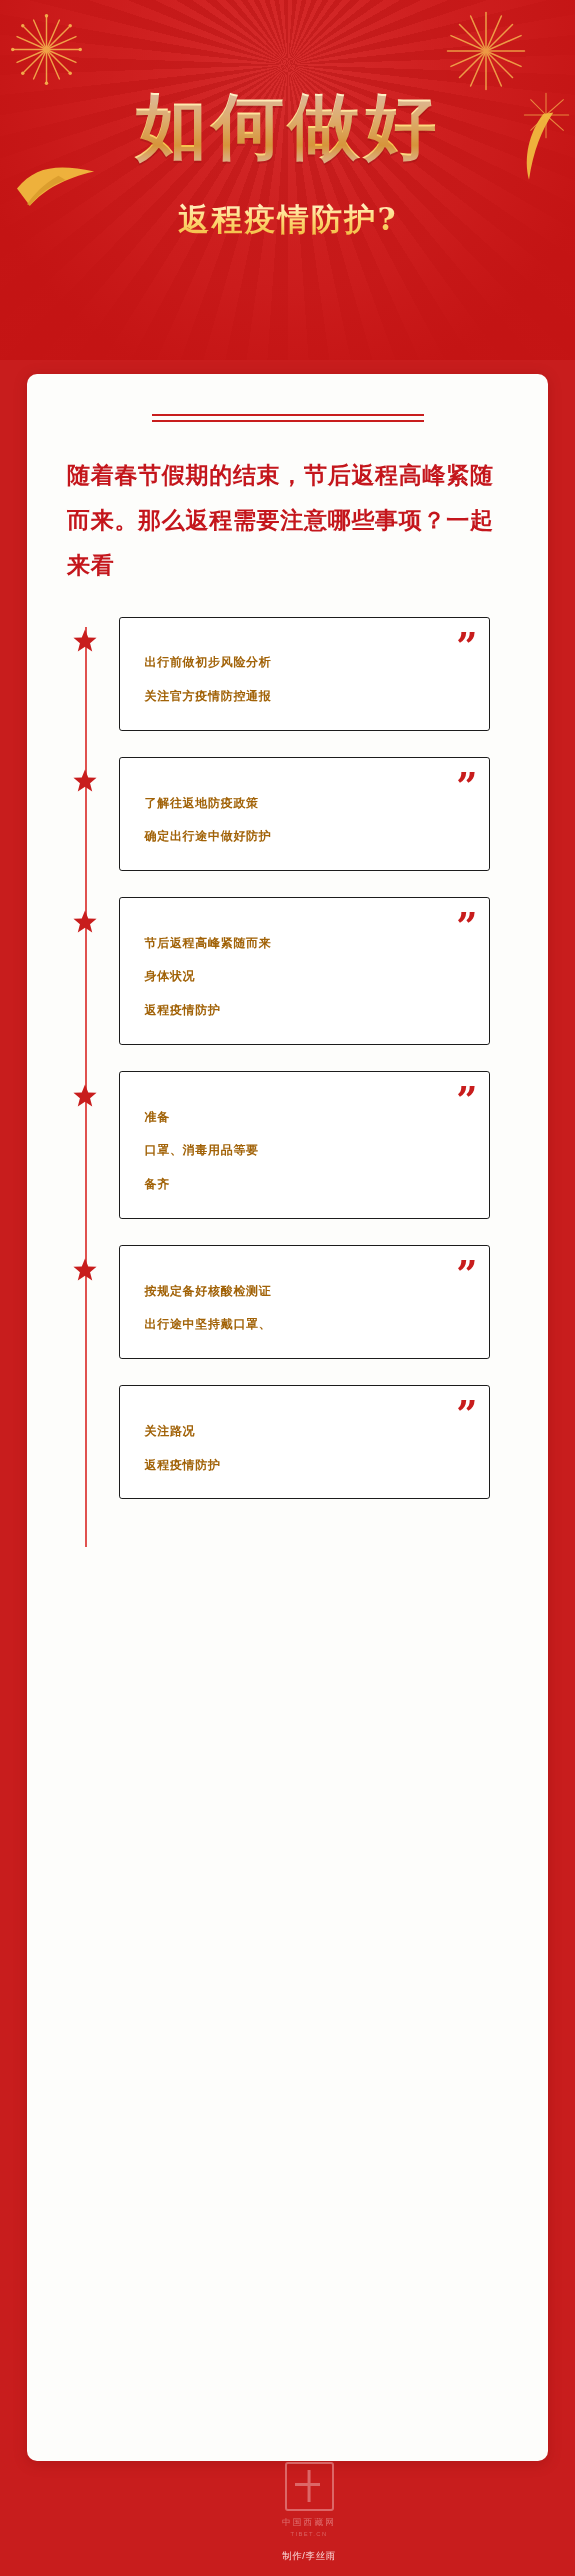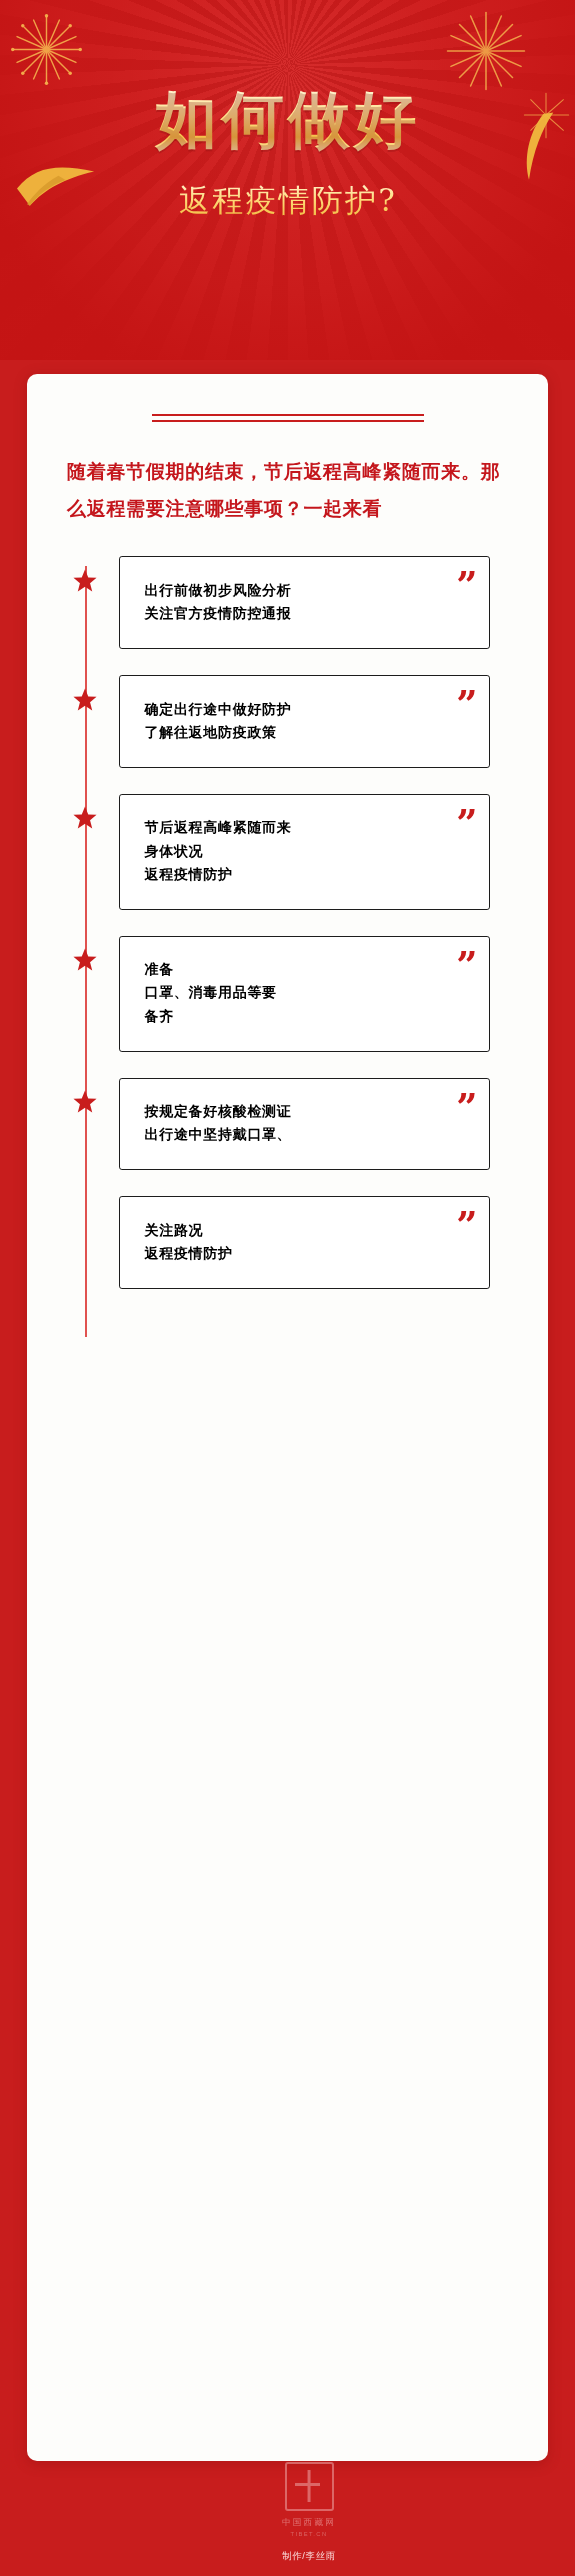--- a/index.html
+++ b/index.html
@@ -45,37 +45,37 @@
     position: absolute;
     left: 0;
     top: 86px;
     width: 576px;
     text-align: center;
     z-index: 5;
   }
   .main-title {
     font-family: "DejaVu Serif", serif;
     font-weight: bold;
-    font-size: 62px;
+    font-size: 72px;
     letter-spacing: 4.3px;
     color: #ffe9a8;
     background: linear-gradient(180deg, #fff6d8 0%, #ffe08a 45%, #f6c24a 75%, #ffeec0 100%);
     -webkit-background-clip: text;
     background-clip: text;
     color: transparent;
     text-shadow: 0 2.2px 0 rgba(120,10,10,0.25);
     margin: 0;
     line-height: 1.1;
   }
   .sub-title {
     font-family: "DejaVu Serif", serif;
-    font-weight: normal;
+    font-weight: bold;
     font-size: 31px;
     letter-spacing: 2.2px;
-    margin: 28px 0 0 0;
+    margin: 36px 0 0 0;
     background: linear-gradient(180deg, #fff3cf 0%, #ffd977 50%, #f0b93e 100%);
     -webkit-background-clip: text;
     background-clip: text;
     color: transparent;
     line-height: 1.2;
   }
   .ribbon {
     position: absolute;
     z-index: 4;
   }
@@ -104,21 +104,21 @@
     width: 100%;
     height: 2.2px;
     background: #c81d1d;
   }
   .card-deco .bar.b1 { top: 0; }
   .card-deco .bar.b2 { top: 5.8px; width: 100%; }
 
   .intro {
     margin: 32px 40px 0 40px;
     color: #c4161c;
-    font-size: 19px;
+    font-size: 23px;
     line-height: 1.95;
     font-weight: bold;
     letter-spacing: 0.7px;
     font-family: "Liberation Sans", sans-serif;
   }
 
   
   .timeline {
     position: relative;
     margin: 29px 0 0 0;
@@ -162,25 +162,26 @@
     right: 14.4px;
     top: 10px;
     color: #c81d1d;
     font-size: 37px;
     font-family: "DejaVu Serif", serif;
     font-weight: bold;
     line-height: 1;
     letter-spacing: -2.9px;
   }
   .tl-line {
-    color: #000000;
-    font-size: 14px;
+    color: #a16207;
+    font-size: 12px;
     font-weight: bold;
     line-height: 1.65;
     letter-spacing: 0.7px;
+    margin-top: 14px;
   }
 
   
   .footer {
     position: absolute;
     left: 0;
     top: 2462px;
     width: 576px;
     height: 114px;
     text-align: center;
@@ -360,22 +361,22 @@
     </div>
 
     <div class="tl-item">
       <span class="tl-star">
         <svg width="26" height="26" viewBox="0 0 36 36">
             <polygon points="18,2 22.5,13 34,13.5 25,21 28,32.5 18,26 8,32.5 11,21 2,13.5 13.5,13" fill="#c81d1d"></polygon>
           </svg>
       </span>
       <div class="tl-box">
         <span class="quote-mark">”</span>
+        <div class="tl-line">了解往返地防疫政策</div>
         <div class="tl-line">确定出行途中做好防护</div>
-        <div class="tl-line">了解往返地防疫政策</div>
       </div>
     </div>
 
     <div class="tl-item">
       <span class="tl-star">
         <svg width="26" height="26" viewBox="0 0 36 36">
             <polygon points="18,2 22.5,13 34,13.5 25,21 28,32.5 18,26 8,32.5 11,21 2,13.5 13.5,13" fill="#c81d1d"></polygon>
           </svg>
       </span>
       <div class="tl-box">

